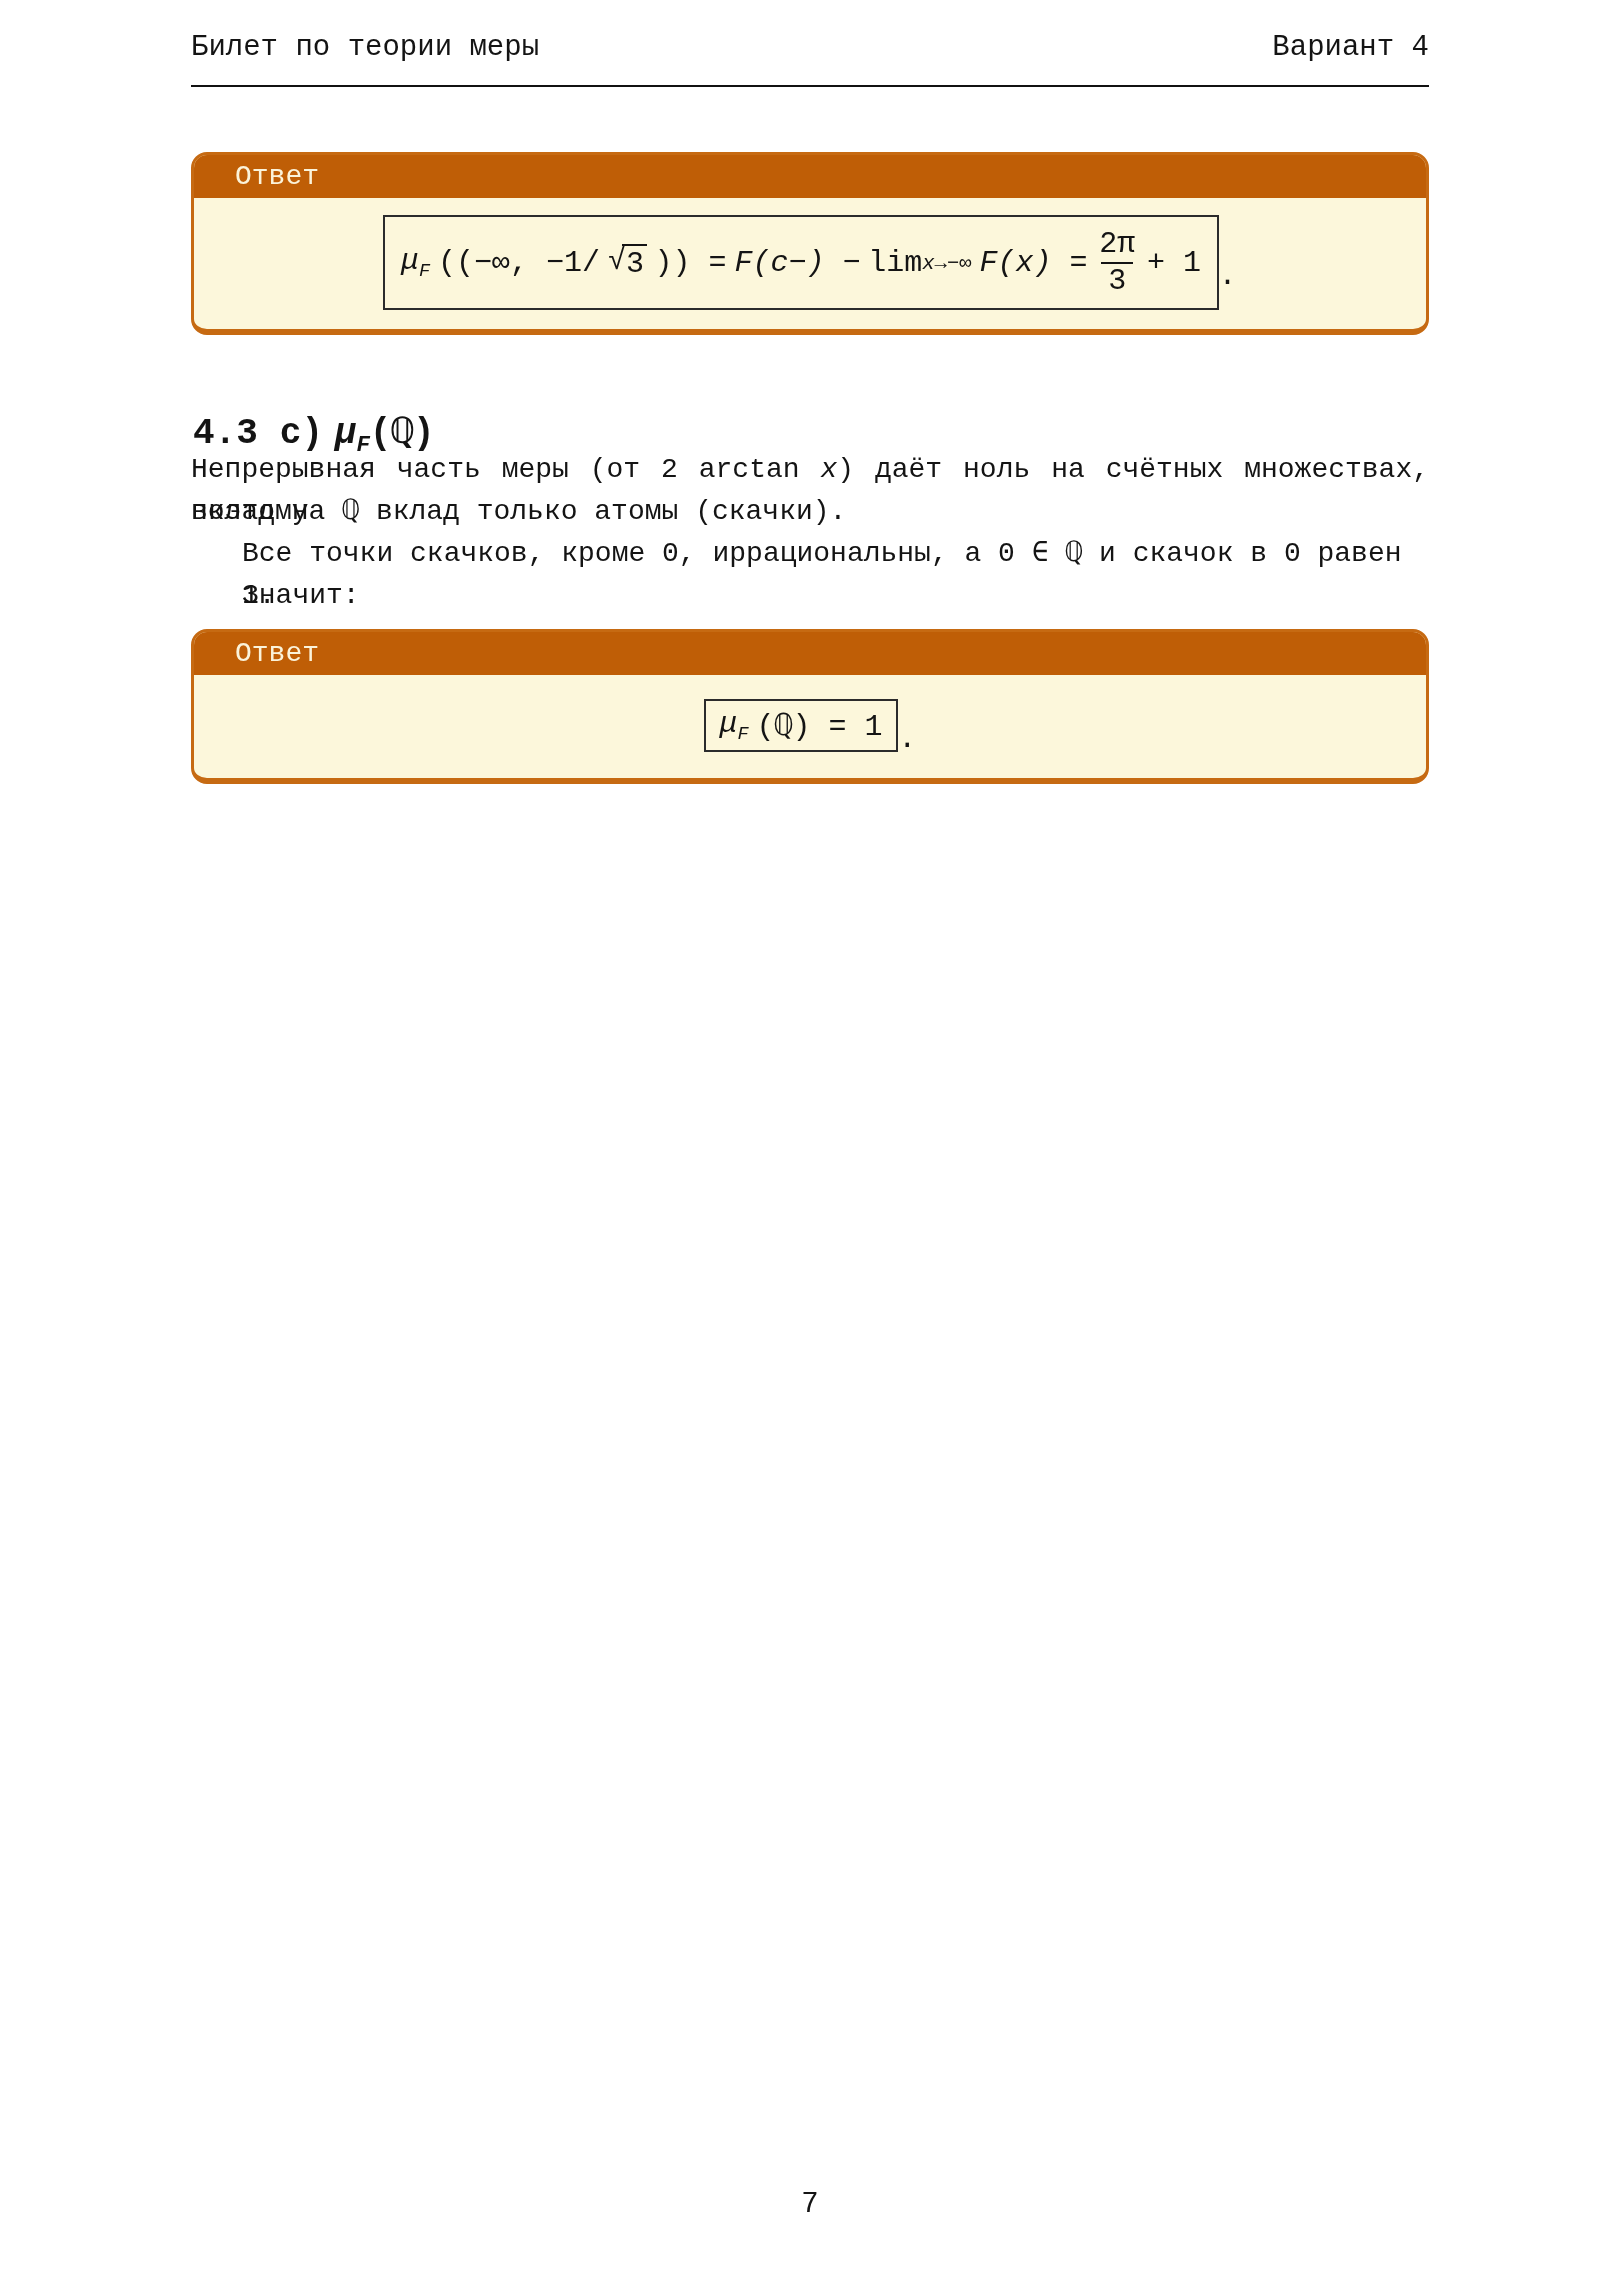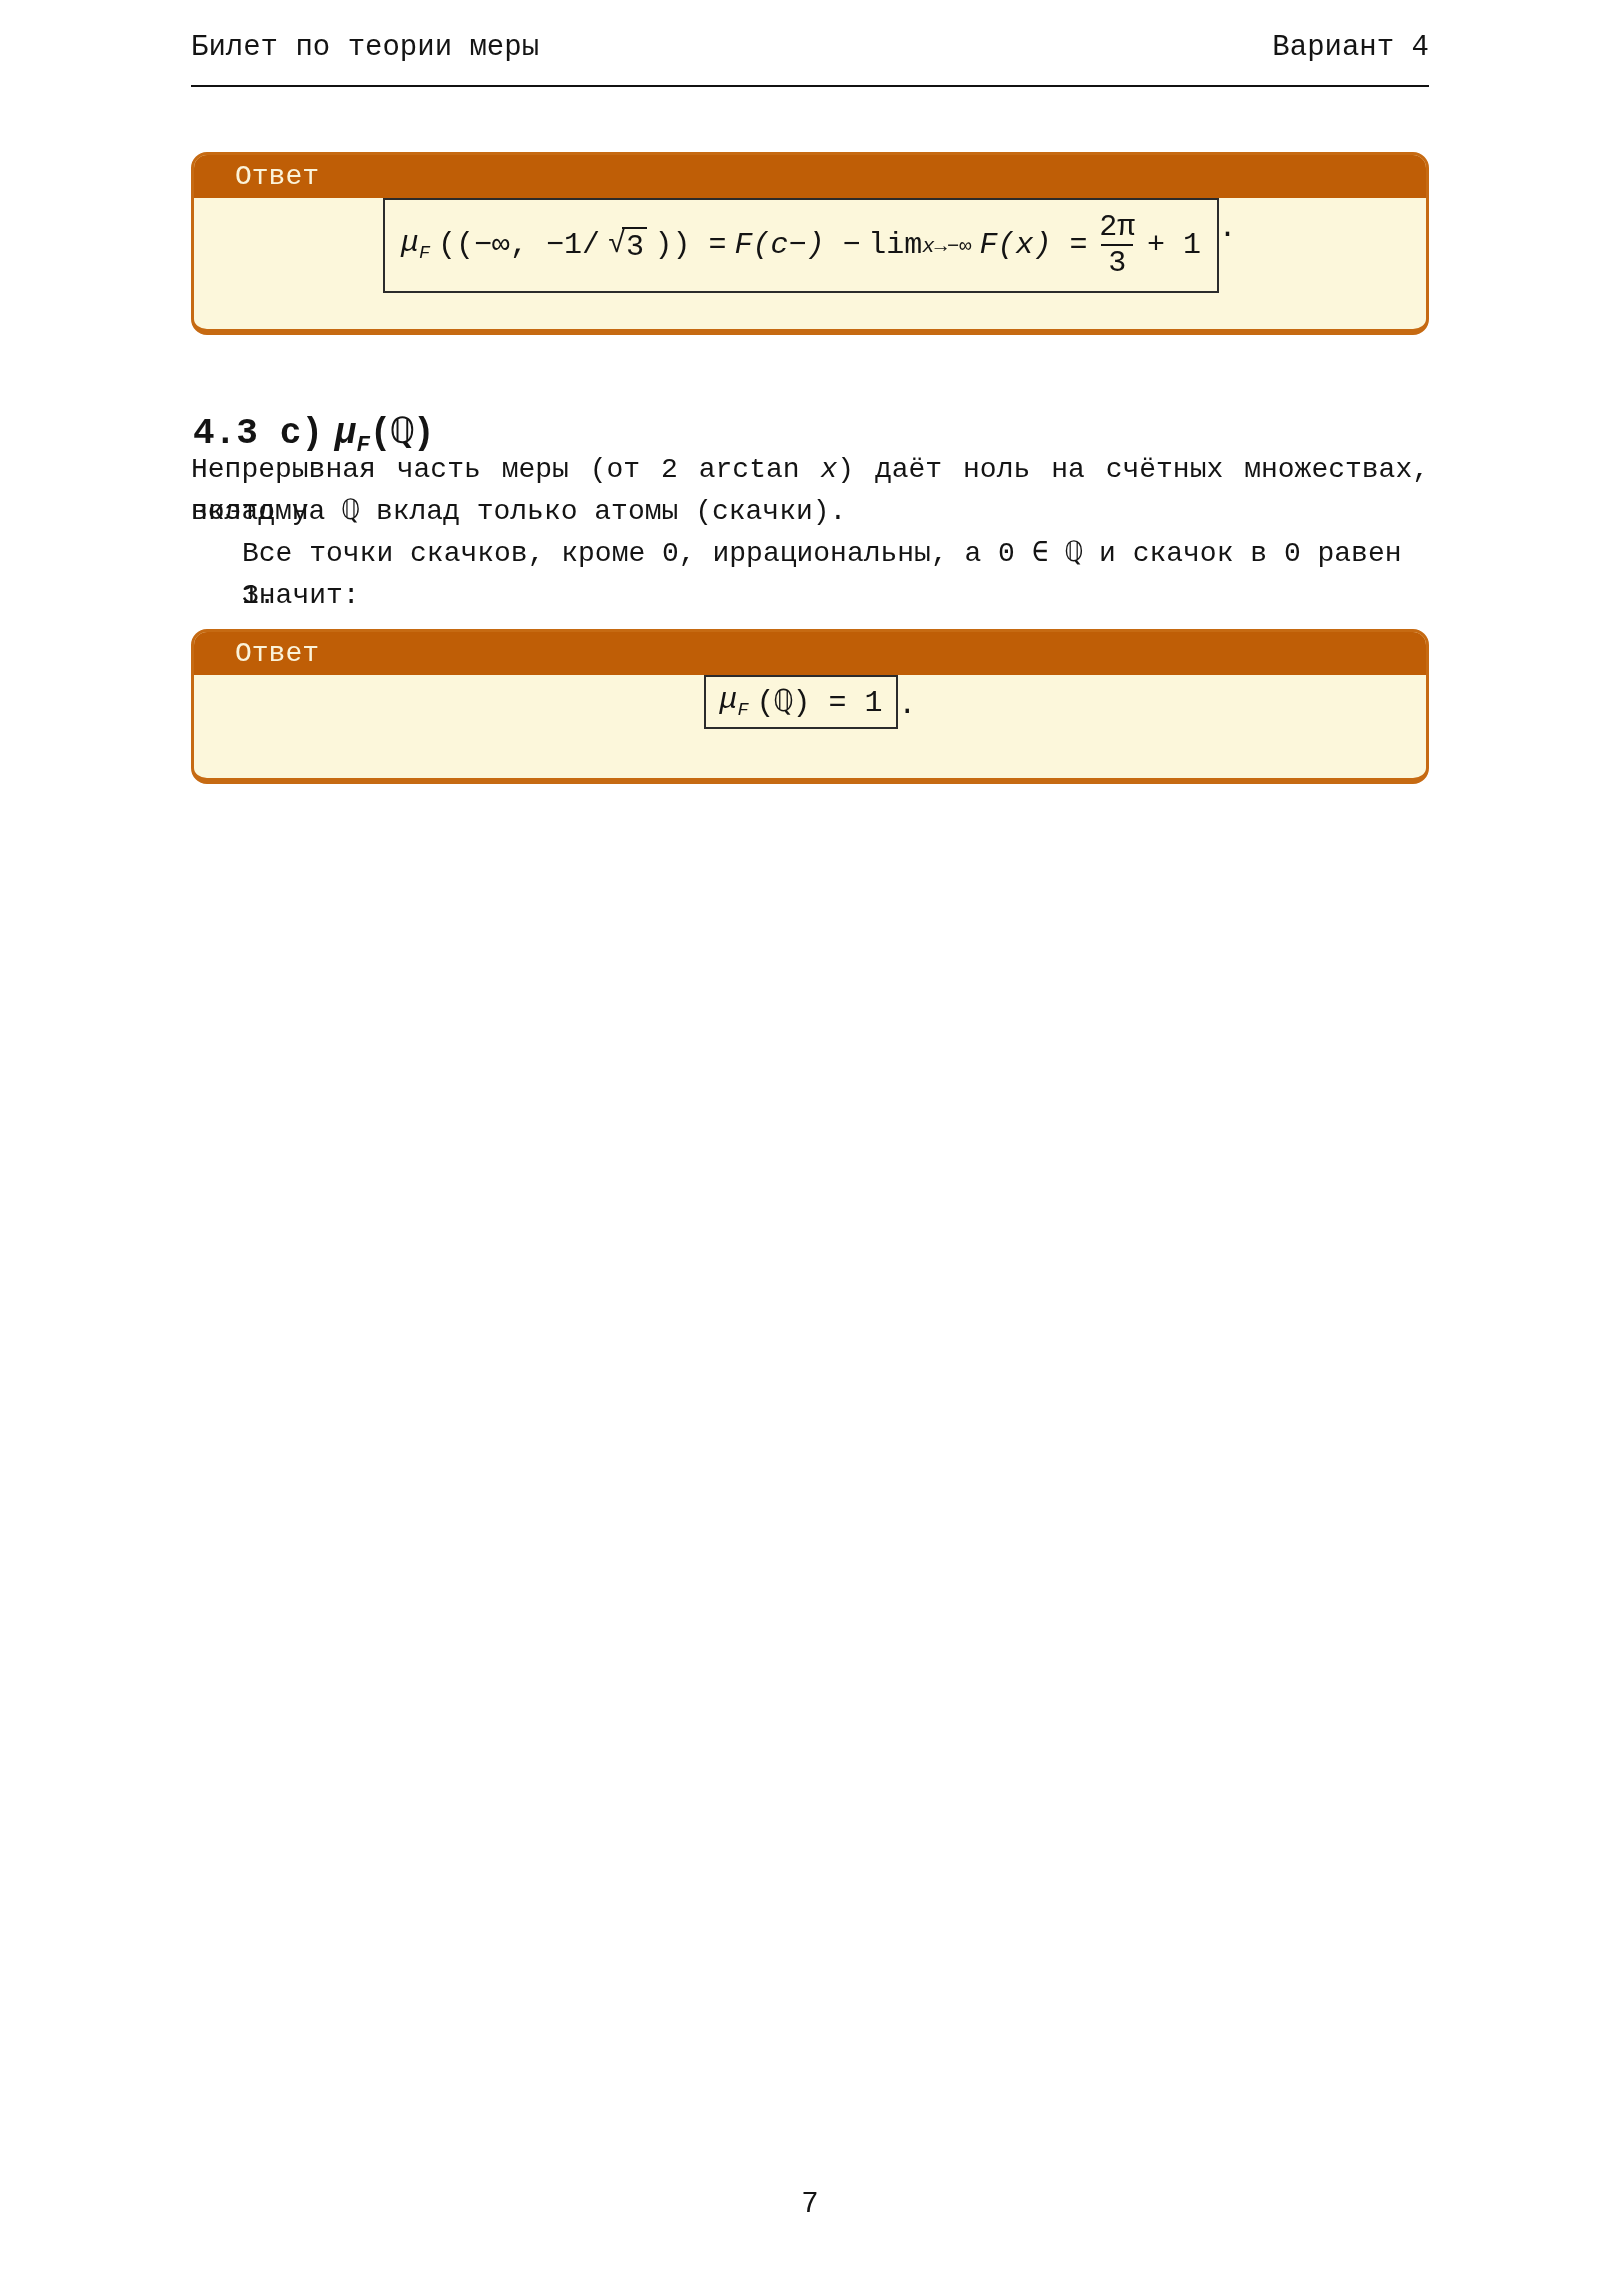--- a/index.html
+++ b/index.html
@@ -16,21 +16,21 @@
   
   .answer-box {
     position:absolute; left:191px; width:1238px; box-sizing:border-box;
     border:3.9px solid var(--box-border,#c66a12); border-bottom-width:6.9px;
     border-radius:16px; overflow:hidden; background:var(--box-body-bg,#fcf7db);
   }
   .ab-header {
     background:var(--box-header-bg,#bf5e06); height:43px; display:flex; align-items:center;
     padding-left:41px; color:var(--box-title-color,#fbf3da); font-size:28px;
   }
-  .ab-body { display:flex; align-items:flex-start; justify-content:center; }
+  .ab-body { display:flex; align-items:center; justify-content:center; }
   .box1 { top:152px; height:183px; }
   .box1 .ab-body { height:129px; }
   .box2 { top:629px; height:155px; }
   .box2 .ab-body { height:101px; }
 
   
   .math-frame {
     border:2px solid #2b2b2b; background:transparent;
     display:flex; align-items:center; gap:7.8px;
     padding:9.8px 15.7px; font-size:30px; color:#141414;

